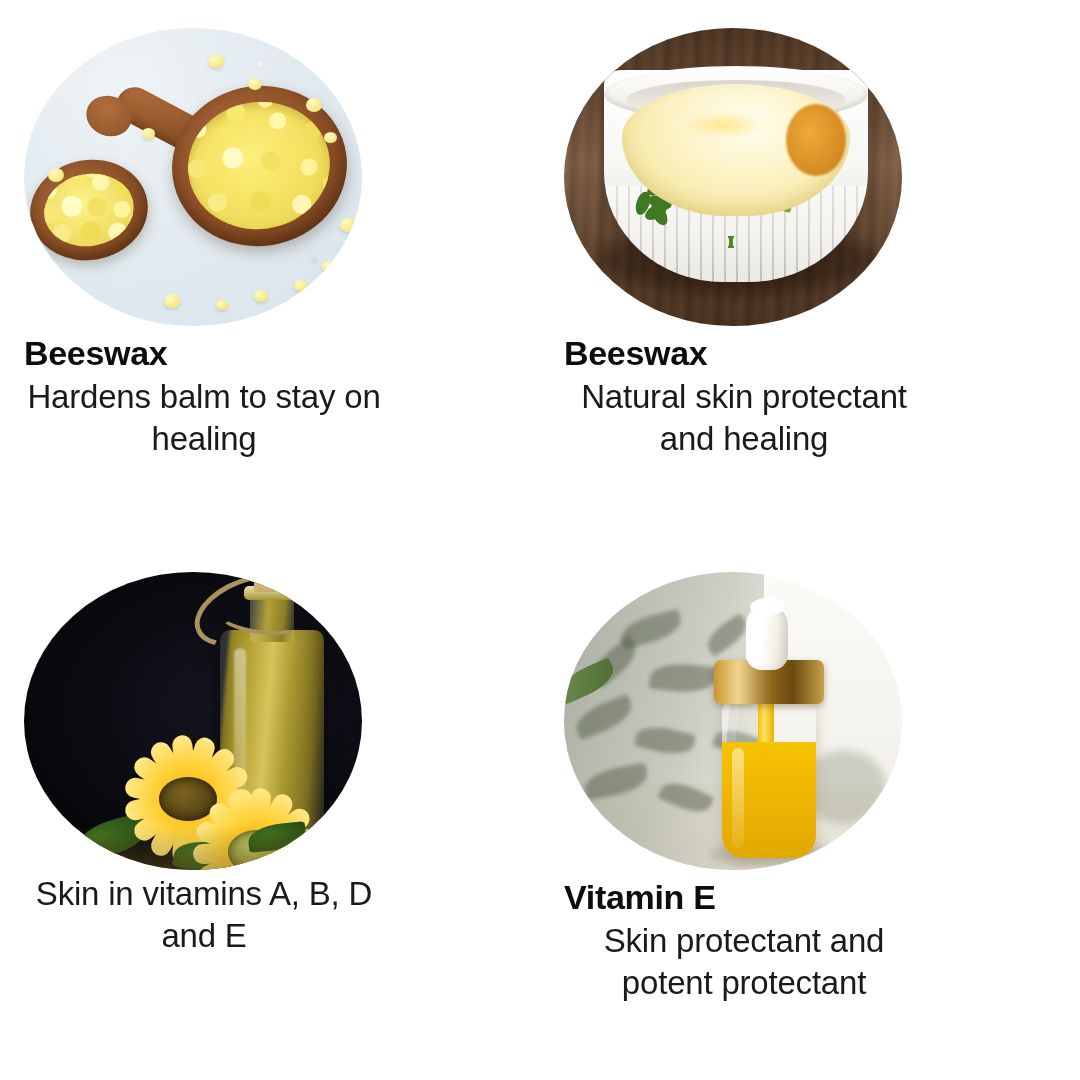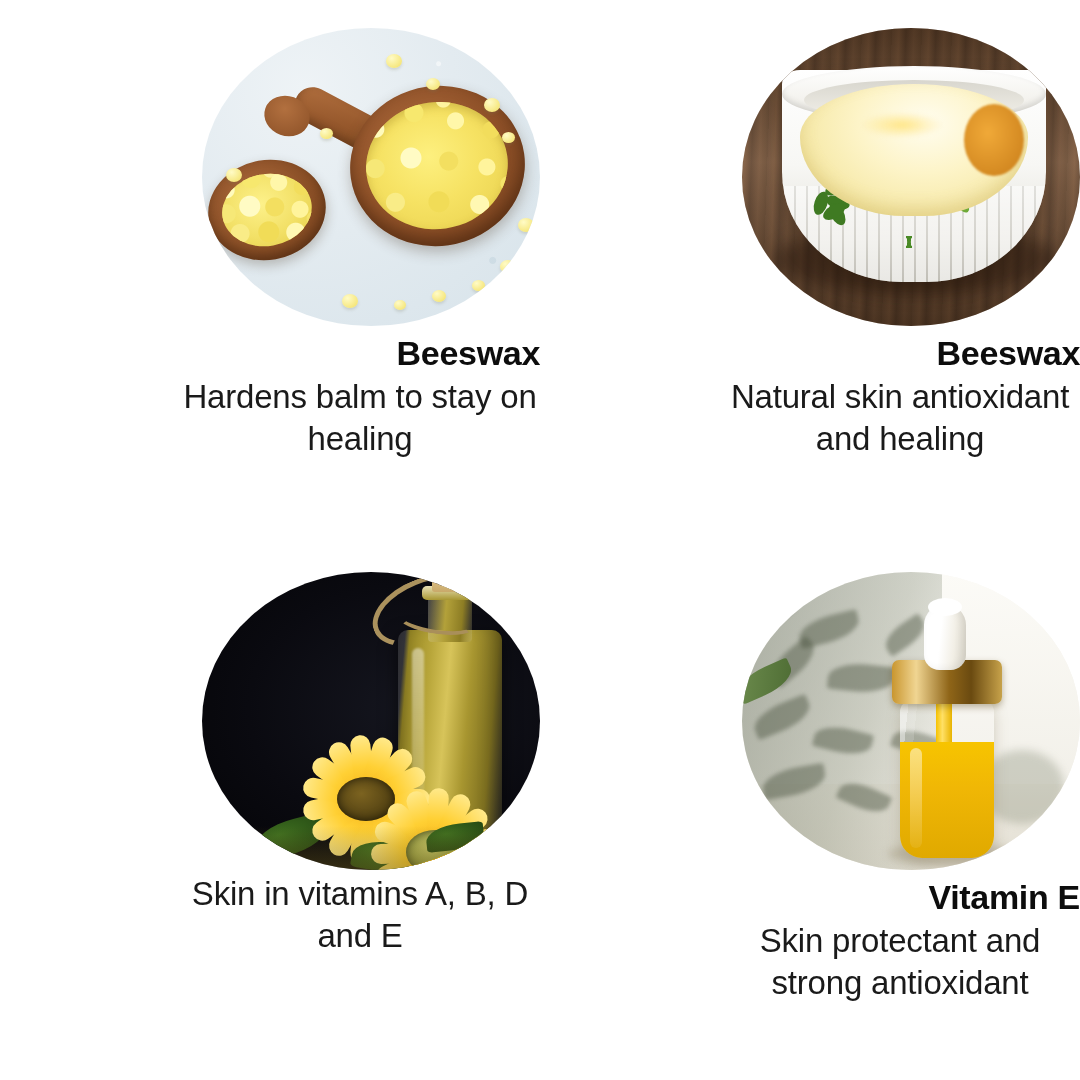--- a/index.html
+++ b/index.html
@@ -12,21 +12,21 @@
   .grid {
     width:1080px; height:1080px;
     display:grid;
     grid-template-columns:540px 540px;
     grid-template-rows:540px 540px;
   }
   .cell {
     position:relative;
     display:flex;
     flex-direction:column;
-    align-items:flex-end;
+    align-items:flex-start;
     margin-left:24px;
   }
   
   .photo {
     position:relative;
     width:338px; height:298px;
     border-radius:50%;
     overflow:hidden;
     margin-top:28px;
   }
@@ -507,21 +507,21 @@
           <div class="ln-leafmark"></div>
         </div>
         <div class="ln-rim"></div>
         <div class="ln-inner"></div>
         <div class="ln-flakes"></div>
         <div class="ln-pool"></div>
         <div class="ln-gloss"></div>
       </div>
     </div>
     <div class="title">Beeswax</div>
-    <div class="desc">Natural skin antioxidant and healing</div>
+    <div class="desc">Natural skin protectant and healing</div>
   </div>
 
   <div class="cell row2">
     <div class="photo">
       <div class="scene">
         <div class="sf-bg"></div>
         <div class="sf-bottle"></div>
         <div class="sf-neck"></div>
         <div class="sf-lip"></div>
         <div class="sf-cork"></div>
@@ -597,16 +597,16 @@
         <div class="ve-bottle">
           <div class="ve-pipette"></div>
           <div class="ve-oil"></div>
         </div>
         <div class="ve-collar"></div>
         <div class="ve-bulb"></div>
         <div class="ve-bulbtop"></div>
       </div>
     </div>
     <div class="title">Vitamin E</div>
-    <div class="desc">Skin protectant and strong antioxidant</div>
+    <div class="desc">Skin protectant and potent protectant</div>
   </div>
 
 </div>
 
 </body></html>

